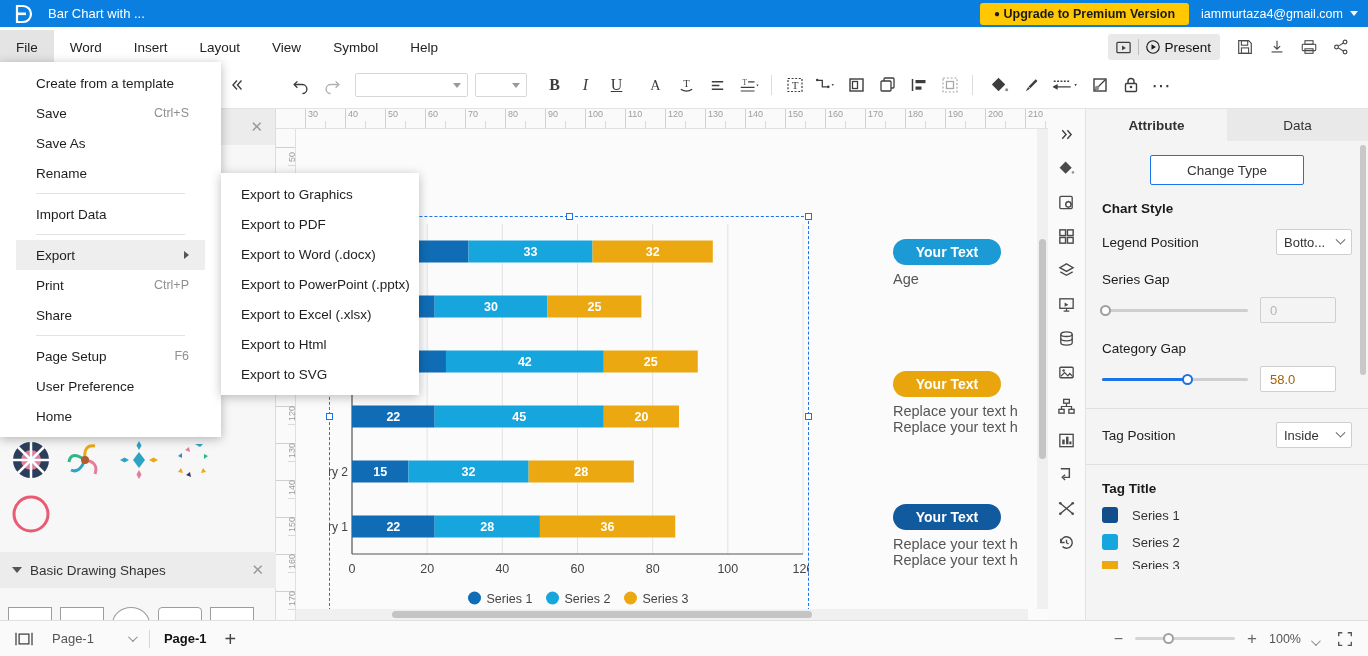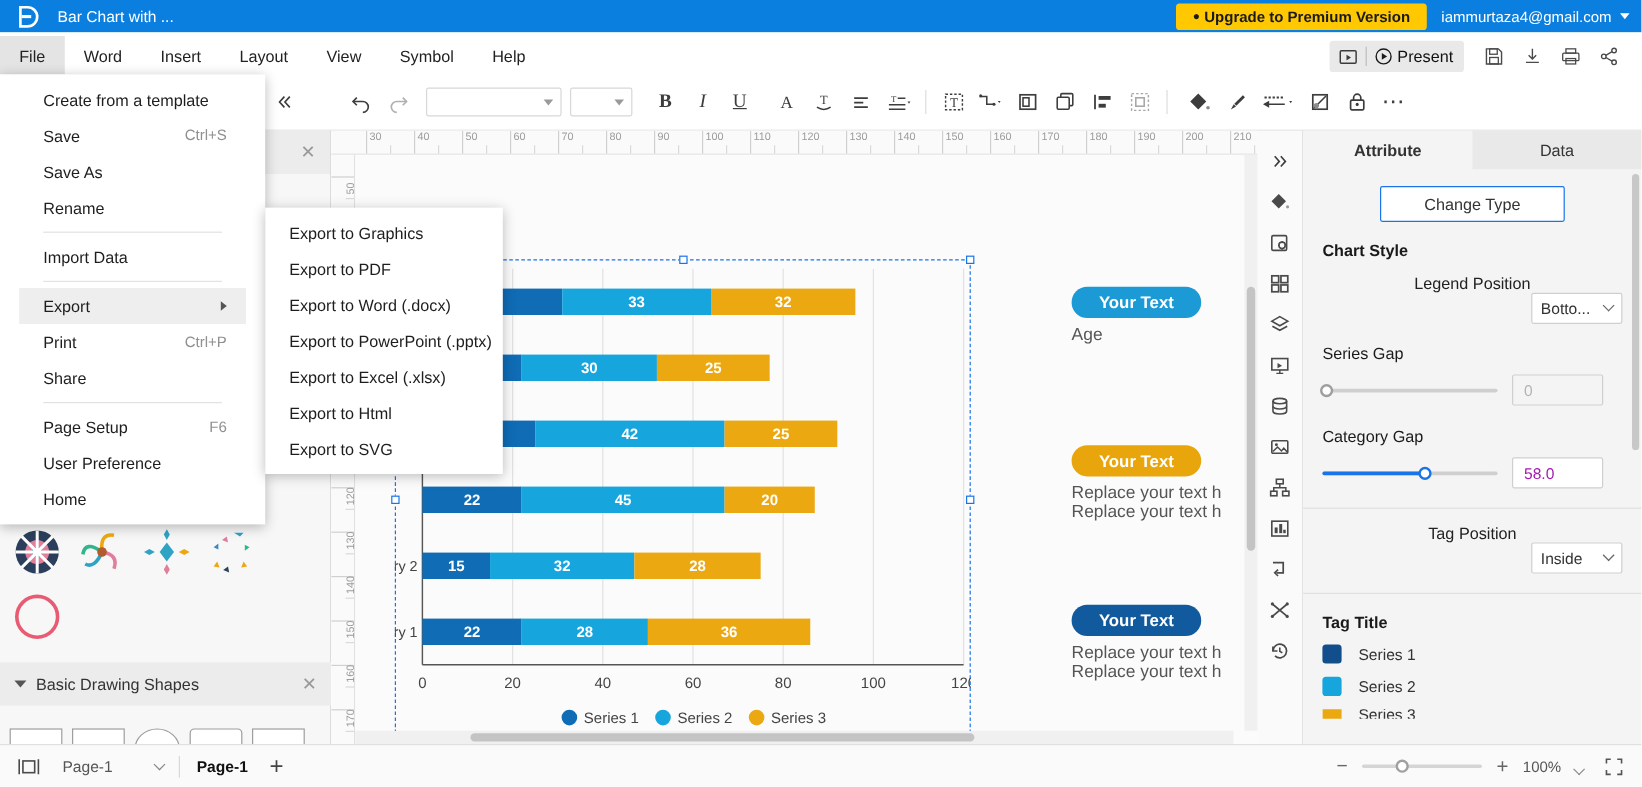--- a/index.html
+++ b/index.html
@@ -110,35 +110,35 @@
   .rp-tabs { display:flex; height:32px; }
   .rp-tab { flex:1; display:flex; align-items:center; justify-content:center; font-size:13.5px; color:#333; background:#e9e9e9; }
   .rp-tab.active { background:#f4f4f4; font-weight:bold; }
   .rp-body { padding:0 16px; }
   .change-type {
     margin:14px auto 0; display:block; width:154px; height:30px;
     border:1px solid #1a73e8; background:#fff; color:#333; font-size:13.5px;
     border-radius:2px; font-family:"Liberation Sans", sans-serif;
   }
   .rp-sec-title { font-weight:bold; font-size:13.5px; color:#1a1a1a; margin:16px 0 0; }
-  .rp-row { display:flex; align-items:center; margin-top:13px;flex-direction:column; }
+  .rp-row { display:flex; align-items:center; margin-top:13px; }
   .rp-label { font-size:13.5px; color:#222; }
   .rp-ctrl { margin-left:auto; }
   .dd {
     width:76px;height:26px;border:1px solid #cfcfcf;background:#fff;border-radius:2px;
     display:flex;align-items:center;justify-content:space-between;padding:0 7px;font-size:13px;color:#333;
   }
   .chev { width:7px;height:7px;border-right:1.5px solid #666;border-bottom:1.5px solid #666;transform:rotate(45deg) translate(-2px,-2px); }
   .slider-row { display:flex; align-items:center; margin-top:10px; gap:12px; }
   .track { position:relative; width:146px; height:3px; background:#cfcfcf; border-radius:2px; }
   .track .fill { position:absolute; left:0; top:0; height:3px; background:#1a73e8; border-radius:2px; }
   .track .knob { position:absolute; top:-4px; width:11px;height:11px;border-radius:50%; background:#fff; }
   .knob.grey { border:2px solid #9e9e9e; }
   .knob.blue { border:2px solid #1a73e8; }
-  .numbox { width:76px;height:26px;border:1px solid #cfcfcf;background:#fff;border-radius:2px;display:flex;align-items:center;padding:0 9px;font-size:13px;color:#a21caf; }
+  .numbox { width:76px;height:26px;border:1px solid #cfcfcf;background:#fff;border-radius:2px;display:flex;align-items:center;padding:0 9px;font-size:13px;color:#a16207; }
   .numbox.dim { color:#b5b5b5; background:#f4f4f4; }
   .rp-div { height:1px; background:#e0e0e0; margin:16px -16px 0; }
   .tag-item { display:flex; align-items:center; gap:14px; margin-top:11px; }
   .swatch { width:16px;height:16px;border-radius:3px; }
   .rp-scroll { position:absolute; right:2px; top:36px; width:6px; height:462px; }
   .rp-scroll .thumb { position:absolute; top:0; width:6px; height:230px; background:#c8c8c8; border-radius:3px; }
 
   
   .statusbar { position:absolute; left:0; bottom:0; width:1368px; height:36px; background:#fafafa; border-top:1px solid #e0e0e0; display:flex; align-items:center; padding:0 14px; }
   .sb-sep { width:1px;height:18px;background:#d8d8d8;margin:0 14px; }

